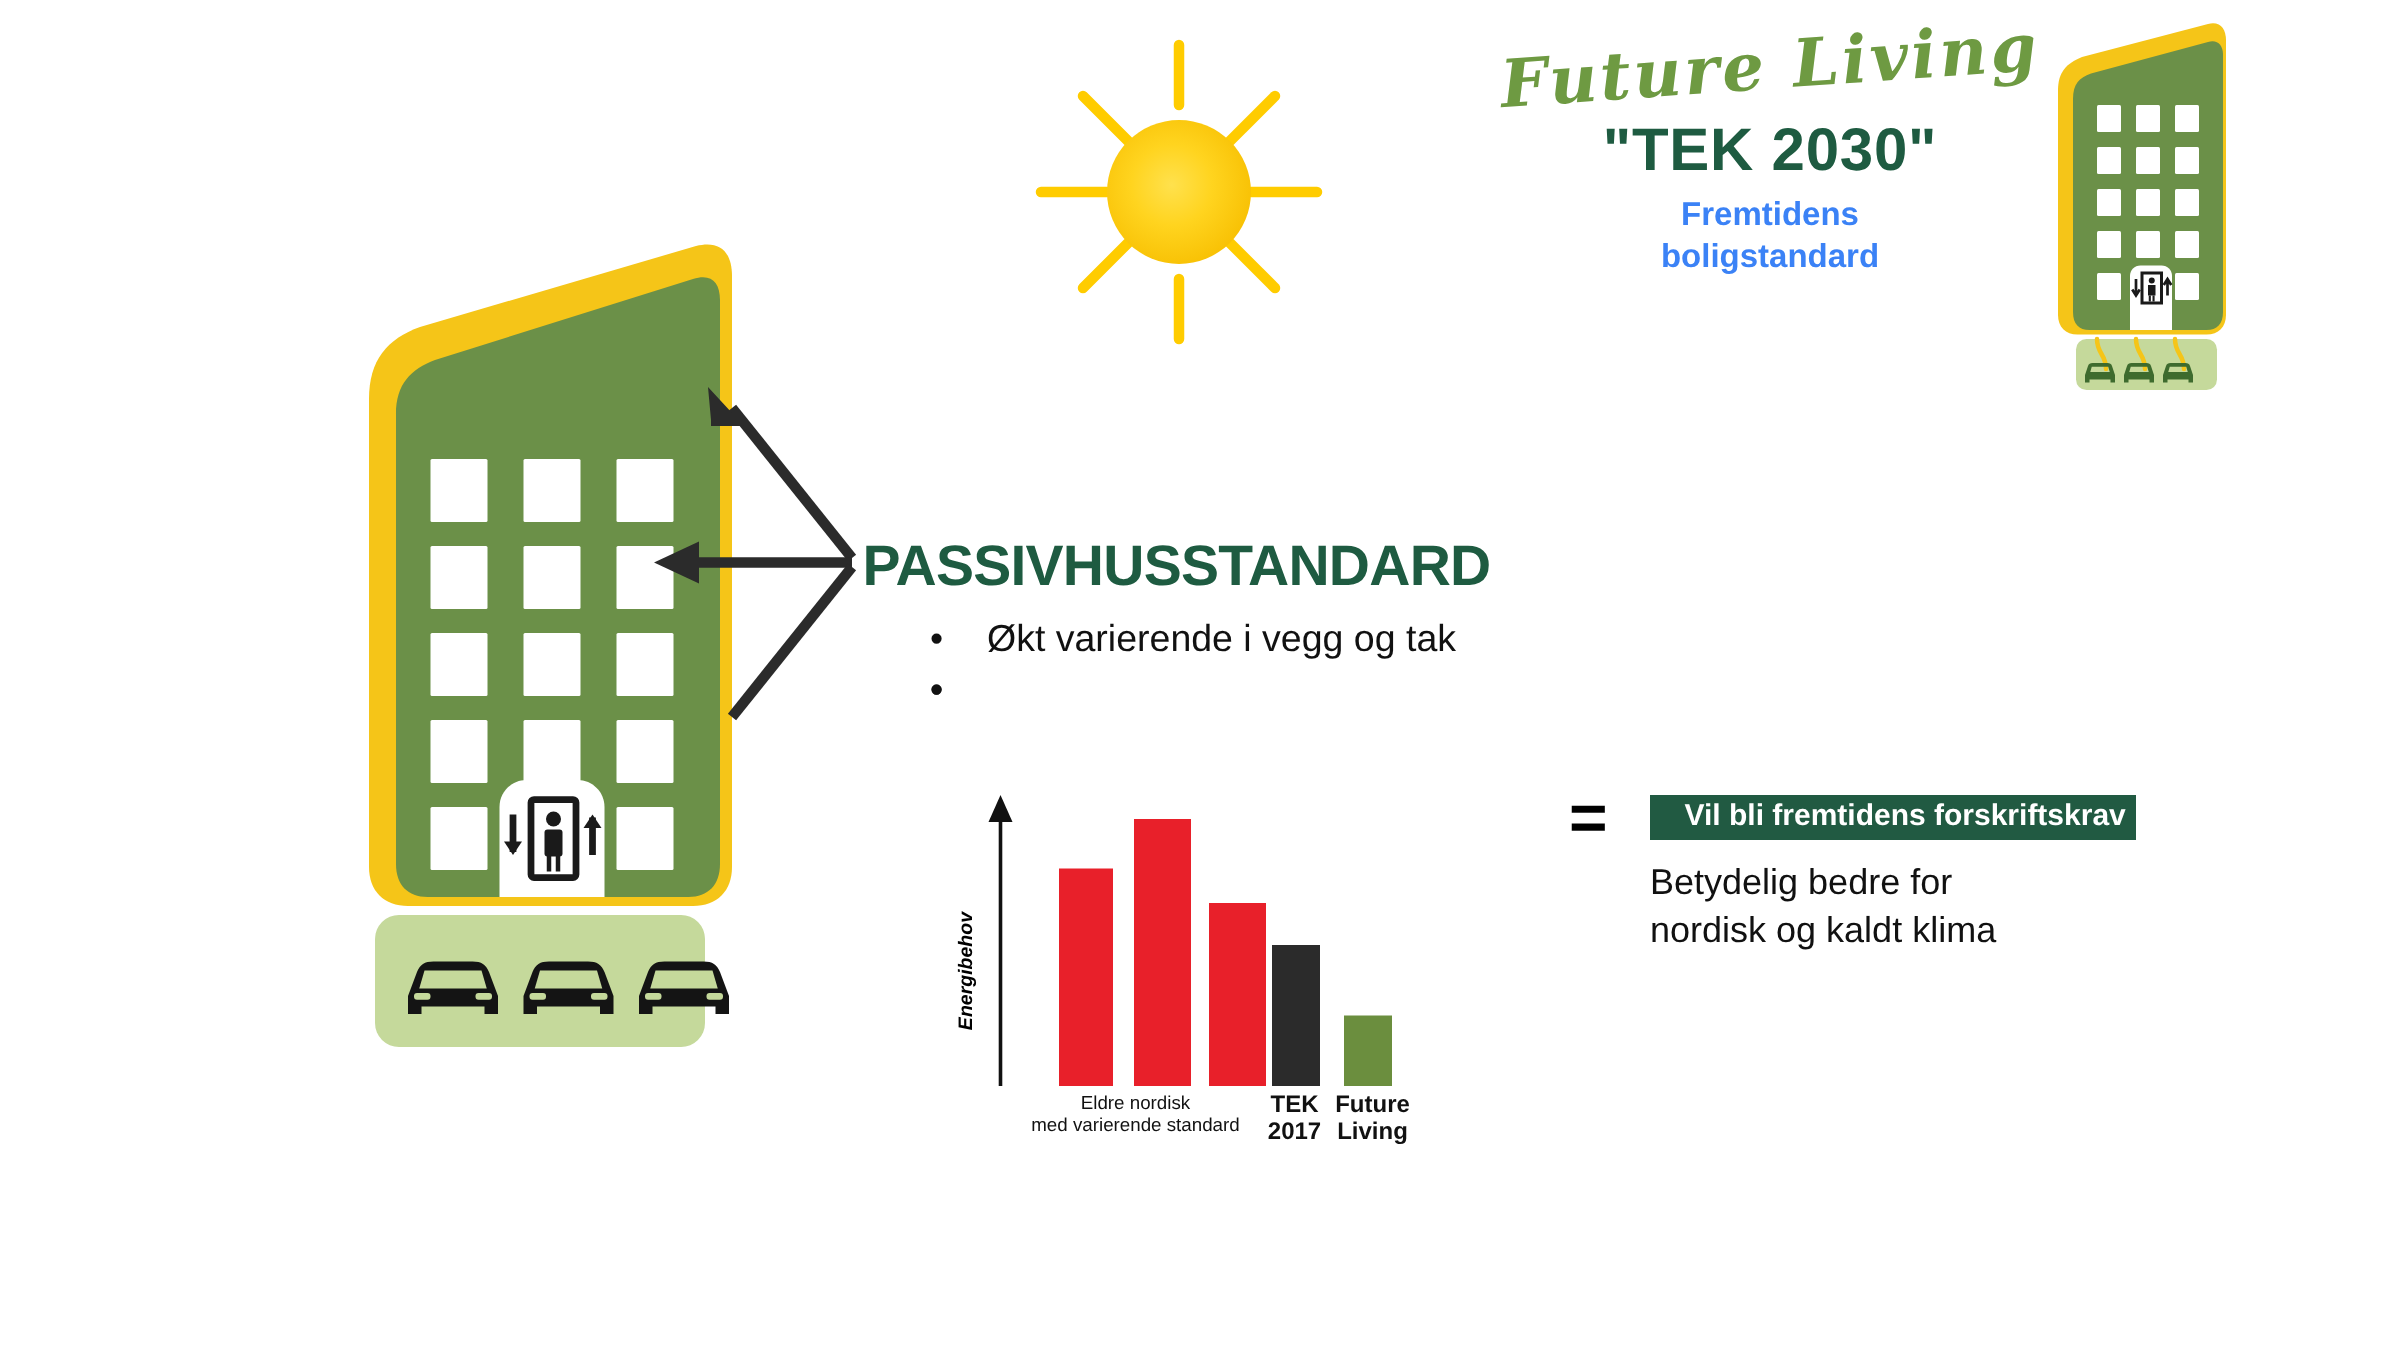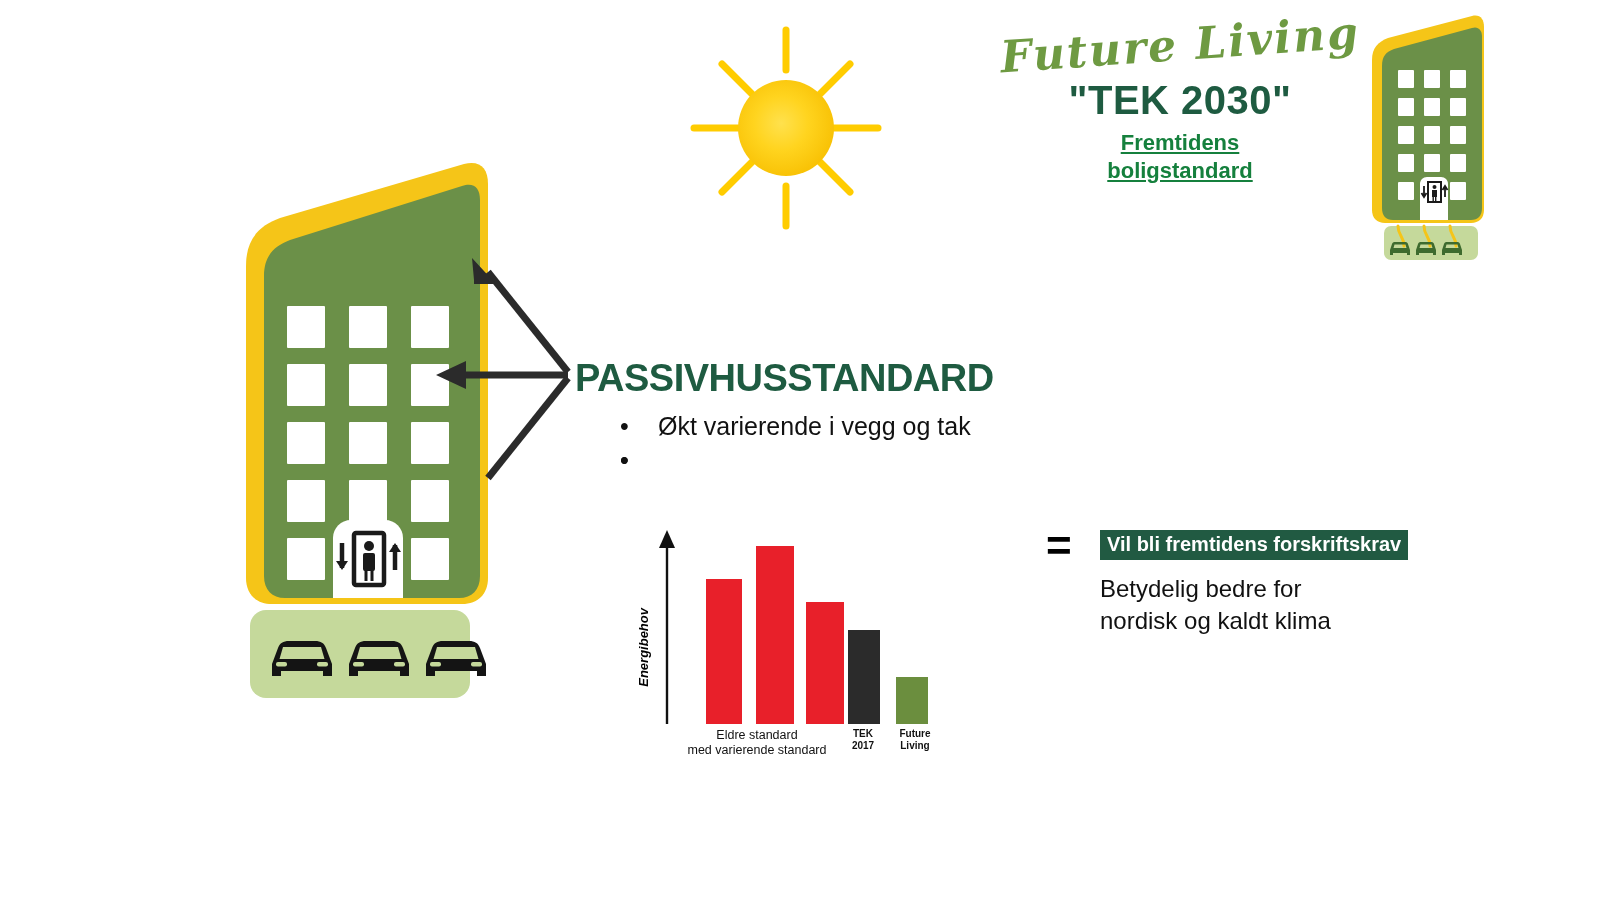--- a/index.html
+++ b/index.html
@@ -45,24 +45,23 @@
   .brand-tek {
     font-size: 40px;
     font-weight: bold;
     color: #1E5B41;
     margin-top: 10px;
     letter-spacing: 0.5px;
   }
   .brand-sub {
     font-size: 22px;
     font-weight: bold;
-    color: #15803d;
+    color: #3b82f6;
     line-height: 1.25;
     margin-top: 6px;
-    text-decoration: underline;
   }
 
   
   .sun-wrap {
     position: absolute;
     left: 672px;
     top: 22px;
     width: 228px;
     height: 212px;
   }
@@ -150,21 +149,21 @@
     bottom: 0;
   }
   .bar-label {
     position: absolute;
     top: 200px;
     font-size: 12.5px;
     text-align: center;
     line-height: 1.2;
     color: #111;
   }
-  .bar-label.bold { font-weight: bold; font-size: 10px; line-height: 1.15; }
+  .bar-label.bold { font-weight: bold; font-size: 16px; line-height: 1.15; }
 
   
   .equals-sign {
     position: absolute;
     left: 1046px;
     top: 524px;
     font-size: 44px;
     font-weight: bold;
     color: #000;
     line-height: 1;
@@ -180,21 +179,21 @@
     font-weight: bold;
     color: #000;
     line-height: 1.18;
   }
   .rb-banner {
     display: inline-block;
     background: #215A42;
     color: #ffffff;
     font-size: 20px;
     font-weight: bold;
-    padding: 3px 7px 4px 7px;
+    padding: 3px 7px 4px 23px;
     margin-top: 12px;
     white-space: nowrap;
   }
   .rb-note {
     margin-top: 13px;
     font-size: 24px;
     color: #111;
     line-height: 1.32;
   }
 </style>
@@ -395,21 +394,21 @@
       <path d="M11 2 L19 20 L3 20 Z" fill="#111"></path>
     </svg>
     <div class="chart-plot">
       <div class="bar" id="bar-0" style="left: 38px; width: 36px; height: 145px; background: rgb(232, 32, 42);"></div>
       <div class="bar" id="bar-1" style="left: 88px; width: 38px; height: 178px; background: rgb(232, 32, 42);"></div>
       <div class="bar" id="bar-2" style="left: 138px; width: 38px; height: 122px; background: rgb(232, 32, 42);"></div>
       <div class="bar" id="bar-3" style="left: 180px; width: 32px; height: 94px; background: rgb(43, 43, 43);"></div>
       <div class="bar" id="bar-4" style="left: 228px; width: 32px; height: 47px; background: rgb(107, 142, 62);"></div>
 
       <div class="bar-label" id="lbl-group" style="left:4px;width:170px;">
-        <span>Eldre standard</span><br>
+        <span>Eldre nordisk</span><br>
         <span>med varierende standard</span>
       </div>
       <div class="bar-label bold" id="lbl-tek" style="left:168px;width:54px;">
         <span>TEK</span><br>
         <span>2017</span>
       </div>
       <div class="bar-label bold" id="lbl-fl" style="left:216px;width:62px;">
         <span>Future</span><br>
         <span>Living</span>
       </div>

